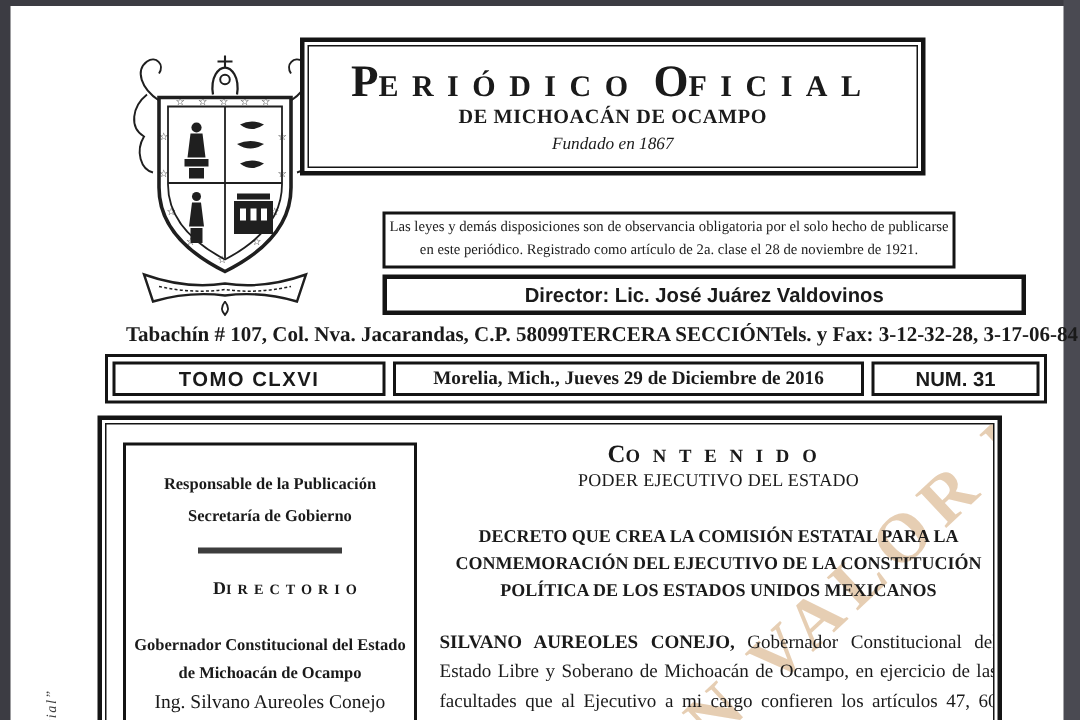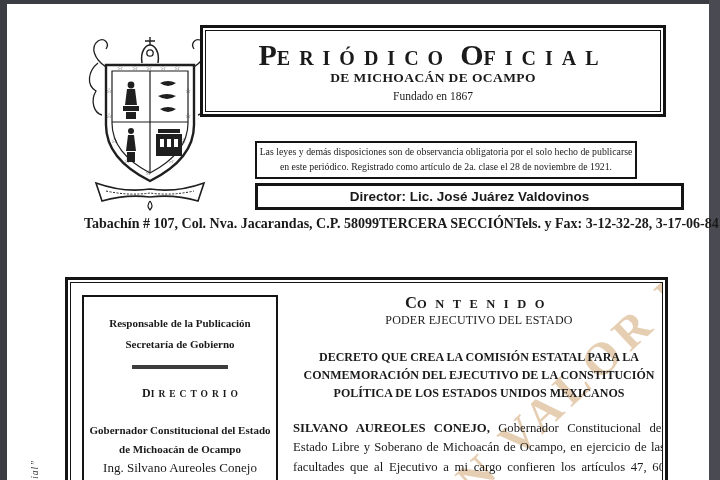--- a/index.html
+++ b/index.html
@@ -5,28 +5,28 @@
   html,body{margin:0;padding:0;background:#46464e;}
   .viewport{position:relative;width:720px;height:480px;background:#ffffff;overflow:hidden;
     font-family:"Liberation Serif",serif;color:#1a1a1a;}
   .edge{position:absolute;background:#3c3c43;}
   .edge-top{left:0;top:0;width:720px;height:4px;}
   .edge-left{left:0;top:0;width:7px;height:480px;}
   .edge-right{left:709px;top:0;width:11px;height:480px;background:#4a4a52;}
 
   
   .coat{position:absolute;left:84px;top:33px;width:132px;height:178px;}
-  .title-box{position:absolute;left:200px;top:25px;width:466px;height:92px;border:3px solid #141414;box-sizing:border-box;background:#fff;}
+  .title-box{position:absolute;left:200px;top:25px;width:417px;height:92px;border:3px solid #141414;box-sizing:border-box;background:#fff;}
   .title-box-inner{position:absolute;inset:2px;border:1px solid #141414;display:flex;flex-direction:column;align-items:center;justify-content:center;}
   .gazette-title{font-weight:bold;line-height:1;white-space:nowrap;}
   .gazette-title .big{font-size:30px;}
   .gazette-title .sc{font-size:20px;letter-spacing:9px;}
   .gazette-title .gap{display:inline-block;width:8px;}
   .subtitle{font-weight:bold;font-size:13.5px;line-height:1.25;letter-spacing:.4px;}
-  .founded{font-size:11.5px;margin-top:3px;}
+  .founded{font-style:italic;font-size:11.5px;margin-top:3px;}
 
   .notice-box{position:absolute;left:255px;top:141px;width:382px;height:38px;border:2px solid #141414;box-sizing:border-box;
     display:flex;flex-direction:column;align-items:center;justify-content:center;font-size:9.8px;line-height:1.5;text-align:center;}
   .director-box{position:absolute;left:255px;top:183px;width:429px;height:27px;border:3px solid #141414;box-sizing:border-box;
     display:flex;align-items:center;justify-content:center;font-family:"Liberation Sans",sans-serif;font-weight:bold;font-size:13.5px;}
 
   .info-row{position:absolute;left:84px;top:216px;width:600px;display:flex;justify-content:space-between;
     font-weight:bold;font-size:14px;white-space:nowrap;}
 
   .issue-row{position:absolute;left:70px;top:236px;width:628px;height:33px;border:2px solid #141414;box-sizing:border-box;
@@ -153,20 +153,25 @@
   <div class="director-box">
     <span>Director: Lic. José Juárez Valdovinos</span>
   </div>
 
   <div class="info-row">
     <span>Tabachín # 107, Col. Nva. Jacarandas, C.P. 58099</span>
     <span>TERCERA SECCIÓN</span>
     <span>Tels. y Fax: 3-12-32-28, 3-17-06-84</span>
   </div>
 
+  <div class="issue-row">
+    <div class="issue-cell cell-tomo">TOMO CLXVI</div>
+    <div class="issue-cell cell-date">Morelia, Mich., Jueves 29 de Diciembre de 2016</div>
+    <div class="issue-cell cell-num">NUM. 31</div>
+  </div>
 
   <div class="content-box">
     <div class="content-inner">
 
       <div class="watermark">COPIA SIN VALOR LEGAL</div>
 
       <div class="sidebar-box">
         <div class="sb-label">
           <div>Responsable de la Publicación</div>
           <div>Secretaría de Gobierno</div>

